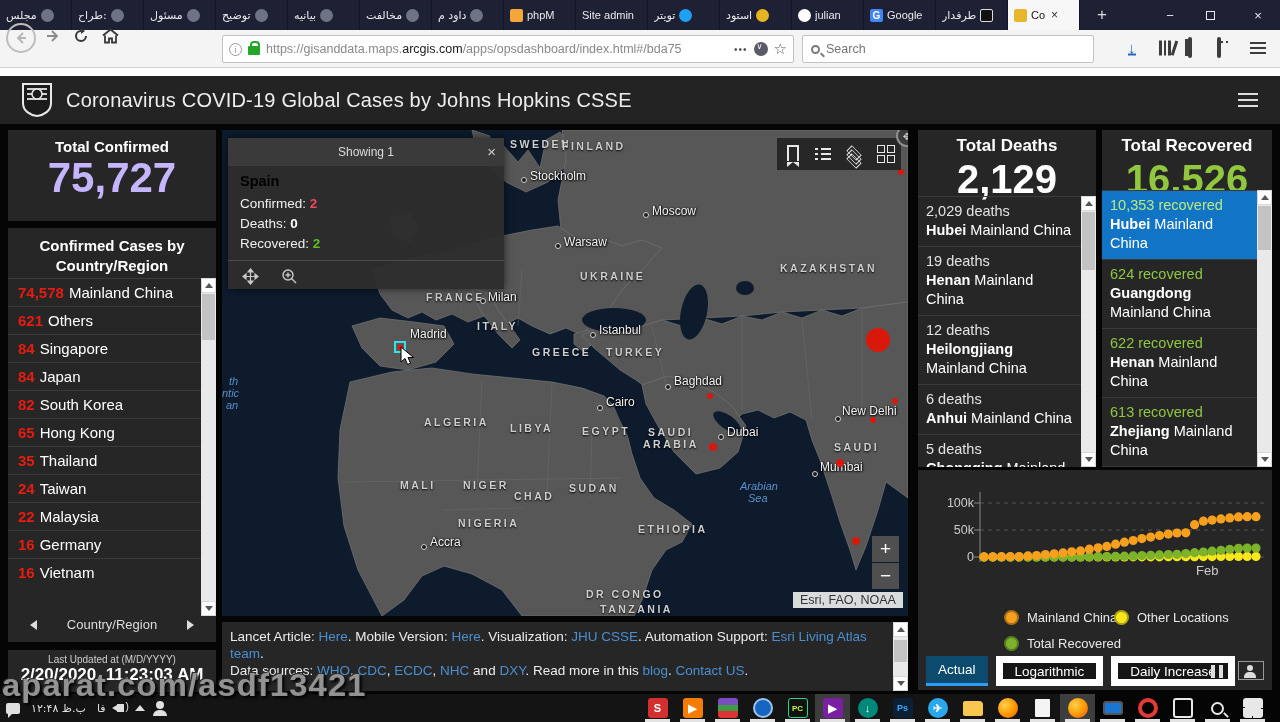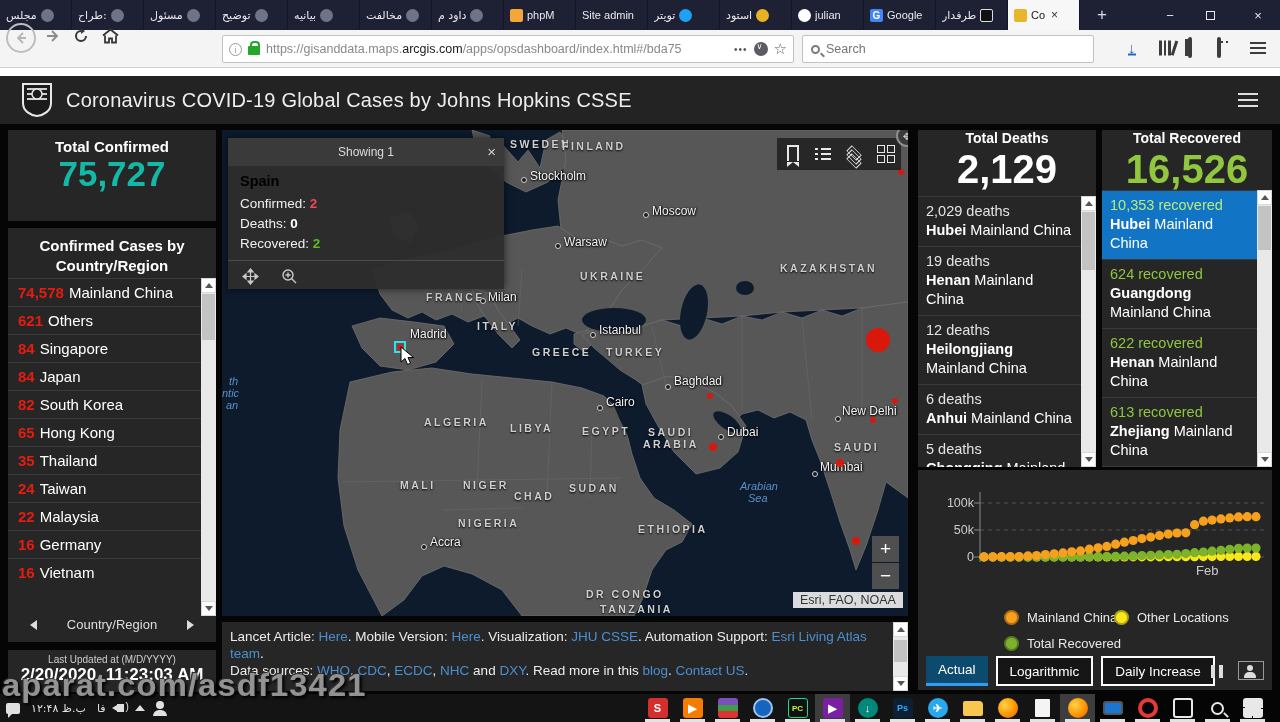--- a/index.html
+++ b/index.html
@@ -65,21 +65,21 @@
   .dash-title{ color:#ededed; font-size:20px; margin-left:14px; letter-spacing:.2px; }
   .jhu-logo{ margin-left:22px; width:30px; height:34px; }
   .menu-ic{ position:absolute; right:22px; top:50%; transform:translateY(-50%); }
   .menu-ic i{ display:block; width:20px; height:2px; background:#ddd; margin:4px 0; }
 
   .panel{ position:absolute; background:#262626; color:#fff; }
 
   
   .p-conf{ left:8px; top:130px; width:208px; height:91px; text-align:center; }
   .p-conf .t{ font-size:15px; font-weight:bold; padding-top:8px; }
-  .p-conf .v{ font-size:35px; font-weight:bold; color:#14b8a6; line-height:1.1; }
+  .p-conf .v{ font-size:42px; font-weight:bold; color:#c4b5fd; line-height:1.1; }
   .p-list{ left:8px; top:228px; width:208px; height:414px; }
   .p-list .hd{ text-align:center; font-weight:bold; font-size:15px; padding-top:8px; line-height:20px; }
   .clist{ position:absolute; left:0; top:50px; width:193px; bottom:34px; overflow:hidden; }
   .c-item{ padding:5px 0 5px 10px; border-top:1px solid #3a3a3a; font-size:15px; white-space:nowrap; }
   .c-item .n{ color:#e61c10; font-weight:bold; margin-right:5px; }
   .pager{ position:absolute; left:0; bottom:4px; width:208px; height:26px; color:#ddd; font-size:13px; text-align:center; line-height:26px; }
   .tri-l{ position:absolute; left:22px; top:8px; width:0; height:0; border-top:5px solid transparent; border-bottom:5px solid transparent; border-right:7px solid #ddd; }
   .tri-r{ position:absolute; right:22px; top:8px; width:0; height:0; border-top:5px solid transparent; border-bottom:5px solid transparent; border-left:7px solid #ddd; }
   .p-upd{ left:8px; top:650px; width:208px; height:42px; text-align:center; }
   .p-upd .l{ font-size:10px; color:#cfcfcf; padding-top:4px; }
@@ -131,39 +131,39 @@
   .cursor{ position:absolute; z-index:40; }
 
   
   .p-foot{ left:222px; top:622px; width:686px; height:69px; }
   .foot-text{ position:absolute; left:8px; top:6px; right:22px; font-size:13.5px; line-height:17px; color:#ececec; }
   .foot-text .lnk{ color:#4a8fd2; }
 
   
   .p-deaths{ left:918px; top:130px; width:178px; height:337px; }
   .p-recov{ left:1102px; top:130px; width:170px; height:337px; }
-  .stat-t{ text-align:center; font-size:14px; font-weight:bold; }
+  .stat-t{ text-align:center; font-size:17px; font-weight:bold; padding-top:6px; }
   .stat-v{ text-align:center; font-size:40px; font-weight:bold; line-height:1.15; }
   .green{ color:#90c73e; }
   .dlist{ position:absolute; left:0; top:66px; right:15px; bottom:0; overflow:hidden; }
   .d-item{ padding:5px 8px 6px; border-top:1px solid #3a3a3a; font-size:14.5px; line-height:19px; }
   .d-item .c1{ color:#e3e3e3; }
   .d-item b{ color:#fff; }
   .r-item .c1{ color:#8fc73f; }
   .r-item.sel{ background:#1274c5; }
   .r-item.sel .c1{ color:#b9e97e; }
 
   
   .p-chart{ left:918px; top:470px; width:354px; height:220px; }
   .ylab{ position:absolute; width:40px; text-align:right; color:#cccccc; font-size:12.5px; }
   .xlab{ position:absolute; color:#cccccc; font-size:13px; }
   .leg{ position:absolute; display:flex; align-items:center; gap:8px; color:#e8e8e8; font-size:13px; }
   .leg i{ width:15px; height:15px; border-radius:50%; display:inline-block; border:2px solid rgba(0,0,0,.3); }
   .ctabs{ position:absolute; left:8px; top:186px; display:flex; gap:8px; }
-  .ctab{ height:30px; padding:0 12px; font-size:13.5px; color:#fff; background:#161616; border:2px solid #ffffff; display:flex; align-items:center; }
+  .ctab{ height:30px; padding:0 12px; font-size:13.5px; color:#fff; background:#161616; border:7px solid #ffffff; display:flex; align-items:center; }
   .ctab.active{ background:#0c4a6e; border:none; border-bottom:3px solid #2e9df7; }
   .pausebars i{ display:inline-block; width:4px; height:13px; background:#ddd; margin-right:4px; }
   .person-box{ position:absolute; left:320px; top:191px; width:26px; height:19px; border:1px solid #999; }
   .person-box:before{ content:""; position:absolute; left:8px; top:3px; width:6px; height:6px; border-radius:50%; background:#ddd; }
   .person-box:after{ content:""; position:absolute; left:5px; top:10px; width:12px; height:6px; border-radius:5px 5px 0 0; background:#ddd; }
 
   
   .taskbar{ position:absolute; left:0; top:694px; width:1080px; height:28px; background:#141414; color:#e0e0e0; }
   .tray{ position:absolute; left:6px; top:0; height:28px; display:flex; align-items:center; gap:11px; font-size:11px; }
   .chatic{ width:14px; height:11px; background:#e0e0e0; border-radius:2px; position:relative; }

